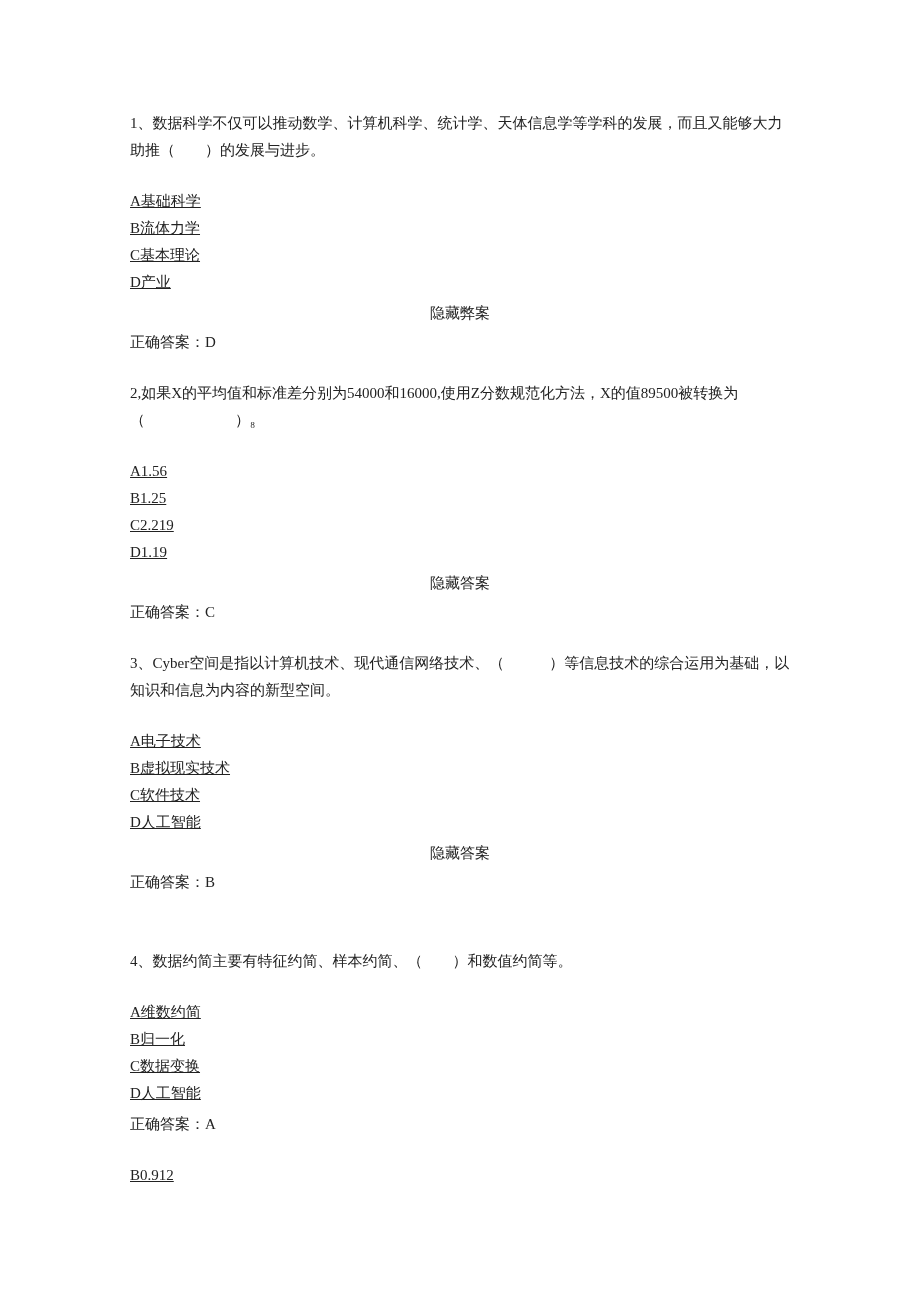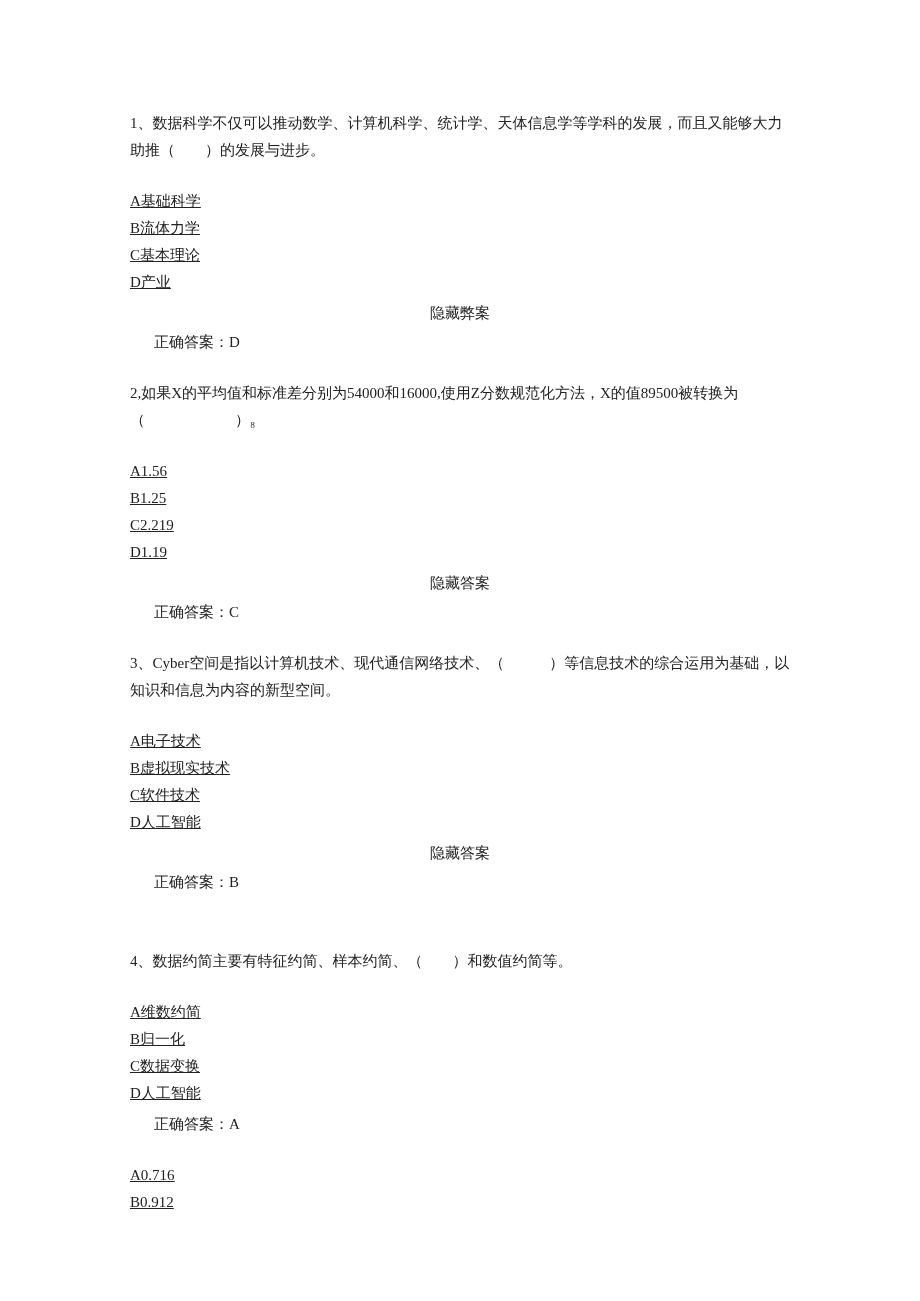--- a/index.html
+++ b/index.html
@@ -28,21 +28,20 @@
     text-decoration: underline;
   }
   .option {
   }
   .hide-answer {
     text-align: center;
     margin: 0 0 2px 0;
   }
   .correct {
     margin-bottom: 24px;
-    margin-left: 24px;
   }
   .gap-extra {
     height: 28px;
   }
 </style>
 </head>
 <body>
 
 <div class="page">
 
@@ -90,19 +89,18 @@
       <div class="option">A维数约简</div>
       <div class="option">B归一化</div>
       <div class="option">C数据变换</div>
       <div class="option">D人工智能</div>
     </div>
     <div class="correct">正确答案：A</div>
   </div>
 
   <div class="question">
     <div class="options">
-      <div class="option">A0.716</div>
       <div class="option">B0.912</div>
 
     </div>
   </div>
 
 </div>
 
 </body></html>

